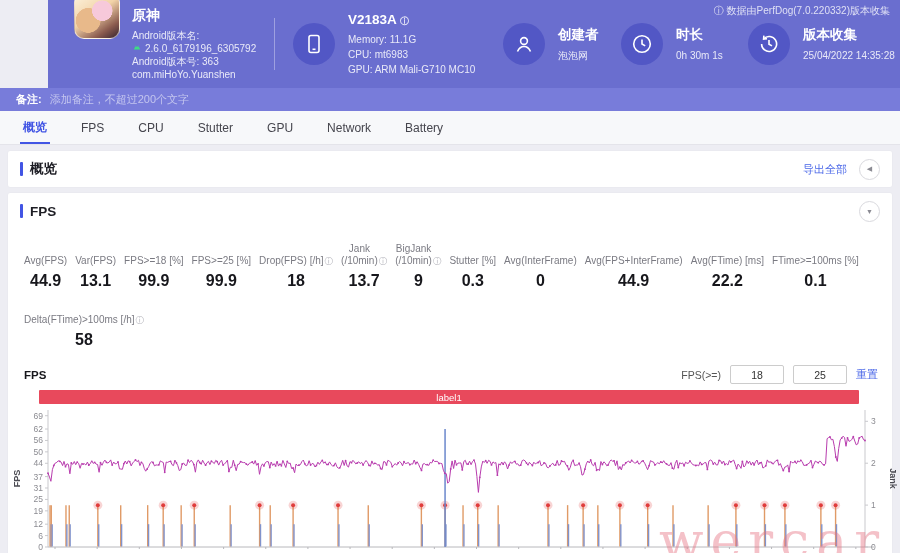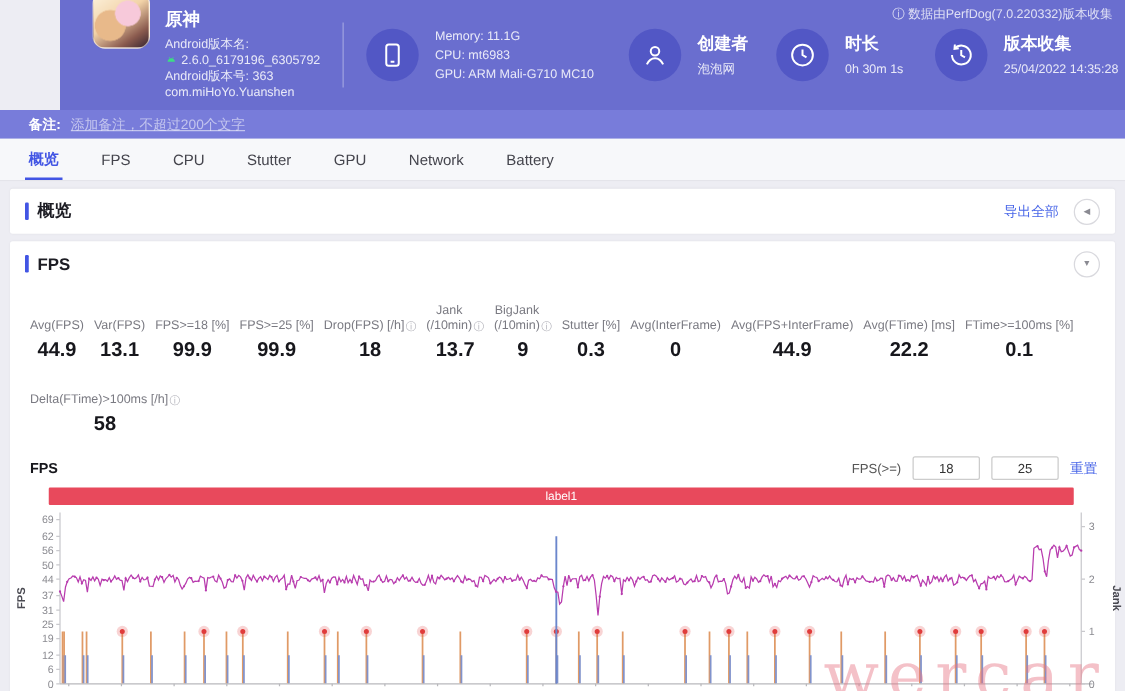--- a/index.html
+++ b/index.html
@@ -26,23 +26,23 @@
   .col-title{font-size:13.5px;font-weight:bold;margin-bottom:4px;}
   .col-line{font-size:10px;line-height:15px;color:rgba(255,255,255,.85);}
   .info-i{font-size:9px;color:rgba(255,255,255,.8);}
   .collector{position:absolute;top:4px;right:10px;font-size:10px;color:rgba(255,255,255,.78);}
   .dev-col{margin-left:14px;width:210px;}
   .creator-col{width:118px;}
   .dur-col{width:125px;}
   .up-col{margin-left:2px;}
 
   
-  .note-bar{height:23px;background:#787cda;display:flex;align-items:center;padding-left:23px;font-size:11px;}
+  .note-bar{height:23px;background:#787cda;display:flex;align-items:center;padding-left:16px;font-size:11px;}
   .note-label{color:#fff;font-weight:bold;margin-right:8px;}
-  .note-input{color:rgba(255,255,255,.55);flex:1;text-decoration:underline;}
+  .note-input{color:rgba(255,255,255,.55);flex:1;}
 
   
   .tab-bar{height:34px;background:#f7f8fa;border-bottom:1px solid #e4e4ea;display:flex;align-items:stretch;padding-left:6px;}
   .tab{padding:0 17px;display:flex;align-items:center;font-size:12px;color:#45454d;cursor:pointer;position:relative;}
   .tab.active{color:#4255e4;font-weight:bold;}
   .tab.active:after{content:"";position:absolute;left:14px;right:14px;bottom:0;height:2px;background:#4255e4;}
 
   
   .card{background:#fff;margin:6px 8px 0 8px;border-radius:2px;box-shadow:0 0 2px rgba(0,0,0,.05);}
   .sec-head{display:flex;align-items:center;height:36px;padding:0 12px;}
@@ -106,20 +106,21 @@
   <div class="hdr-divider"></div>
 
   <div class="info-col dev-col">
     <div class="circle">
       <svg viewBox="0 0 24 24" fill="none" stroke="#fff" stroke-width="1.6">
           <rect x="7" y="3.5" width="10" height="17" rx="2"></rect>
           <line x1="10.5" y1="17.3" x2="13.5" y2="17.3"></line>
         </svg>
     </div>
     <div class="col-text">
+      <div class="col-title"><span>V2183A</span> <span class="info-i">ⓘ</span></div>
       <div class="col-line">Memory: 11.1G</div>
       <div class="col-line">CPU: mt6983</div>
       <div class="col-line">GPU: ARM Mali-G710 MC10</div>
     </div>
   </div>
 
   <div class="info-col creator-col">
     <div class="circle">
       <svg viewBox="0 0 24 24" fill="none" stroke="#fff" stroke-width="1.6">
           <circle cx="12" cy="9" r="3.4"></circle>

